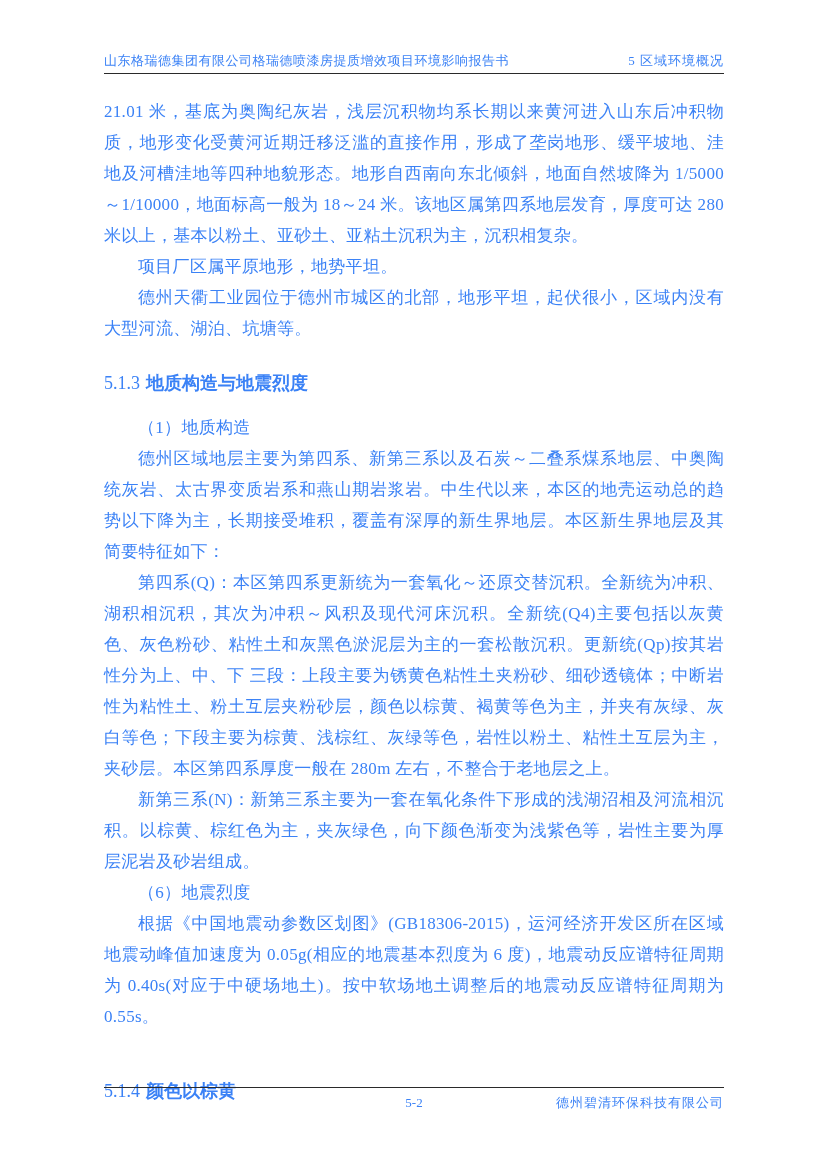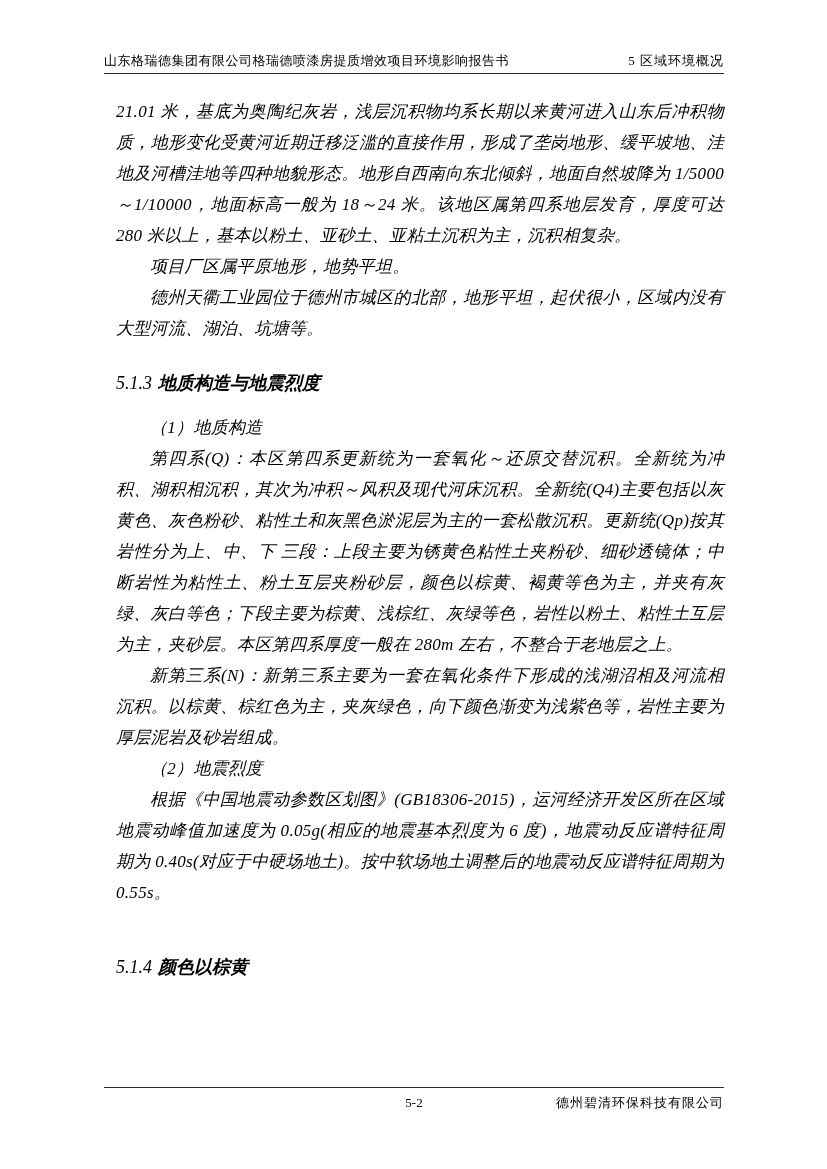--- a/index.html
+++ b/index.html
@@ -2,21 +2,21 @@
 <html><head>
 <meta charset="utf-8">
 <style>
   html, body { margin: 0; padding: 0; background: #ffffff; }
   .page {
     position: relative;
     width: 827px;
     height: 1169px;
     background: #ffffff;
     font-family: "Liberation Serif", "DejaVu Serif", serif;
-    color: #000000;
+    color: #3b82f6;
     overflow: hidden;
     box-sizing: border-box;
   }
   .page-header {
     position: absolute;
     left: 104px;
     right: 103px;
     top: 52px;
     display: flex;
     justify-content: space-between;
@@ -24,26 +24,25 @@
     border-bottom: 1.5px solid #2a2a2a;
     padding-bottom: 4px;
     font-size: 13px;
     line-height: 17px;
     white-space: nowrap;
   }
   .page-header .doc-title { font-weight: normal; letter-spacing: 0.5px; }
   .page-header .chapter { font-weight: normal; letter-spacing: 1px; }
   .content {
     position: absolute;
-    left: 116px;
+    left: 104px;
     right: 103px;
     top: 96px;
     font-size: 17px;
     text-align: justify;
-    font-style: italic;
   }
   .content p {
     margin: 0;
     line-height: 31px;
     letter-spacing: 0.3px;
   }
   .content p.indent { text-indent: 2em; }
   .section-heading {
     margin: 24px 0 13px 0;
     font-size: 18px;
@@ -93,23 +92,24 @@
   </div>
 
   <div class="content">
     <p>21.01 米，基底为奥陶纪灰岩，浅层沉积物均系长期以来黄河进入山东后冲积物质，地形变化受黄河近期迁移泛滥的直接作用，形成了垄岗地形、缓平坡地、洼地及河槽洼地等四种地貌形态。地形自西南向东北倾斜，地面自然坡降为 1/5000～1/10000，地面标高一般为 18～24 米。该地区属第四系地层发育，厚度可达 280 米以上，基本以粉土、亚砂土、亚粘土沉积为主，沉积相复杂。</p>
     <p class="indent">项目厂区属平原地形，地势平坦。</p>
     <p class="indent">德州天衢工业园位于德州市城区的北部，地形平坦，起伏很小，区域内没有大型河流、湖泊、坑塘等。</p>
 
     <h2 class="section-heading"><span class="sec-num">5.1.3</span><span>地质构造与地震烈度</span></h2>
 
     <p class="indent">（1）地质构造</p>
+    <p class="indent">德州区域地层主要为第四系、新第三系以及石炭～二叠系煤系地层、中奥陶统灰岩、太古界变质岩系和燕山期岩浆岩。中生代以来，本区的地壳运动总的趋势以下降为主，长期接受堆积，覆盖有深厚的新生界地层。本区新生界地层及其简要特征如下：</p>
     <p class="indent">第四系(Q)：本区第四系更新统为一套氧化～还原交替沉积。全新统为冲积、湖积相沉积，其次为冲积～风积及现代河床沉积。全新统(Q4)主要包括以灰黄色、灰色粉砂、粘性土和灰黑色淤泥层为主的一套松散沉积。更新统(Qp)按其岩性分为上、中、下 三段：上段主要为锈黄色粘性土夹粉砂、细砂透镜体；中断岩性为粘性土、粉土互层夹粉砂层，颜色以棕黄、褐黄等色为主，并夹有灰绿、灰白等色；下段主要为棕黄、浅棕红、灰绿等色，岩性以粉土、粘性土互层为主，夹砂层。本区第四系厚度一般在 280m 左右，不整合于老地层之上。</p>
     <p class="indent">新第三系(N)：新第三系主要为一套在氧化条件下形成的浅湖沼相及河流相沉积。以棕黄、棕红色为主，夹灰绿色，向下颜色渐变为浅紫色等，岩性主要为厚层泥岩及砂岩组成。</p>
-    <p class="indent">（2）地震烈度</p>
+    <p class="indent">（6）地震烈度</p>
     <p class="indent">根据《中国地震动参数区划图》(GB18306-2015)，运河经济开发区所在区域地震动峰值加速度为 0.05g(相应的地震基本烈度为 6 度)，地震动反应谱特征周期为 0.40s(对应于中硬场地土)。按中软场地土调整后的地震动反应谱特征周期为 0.55s。</p>
 
     <h2 class="section-heading spaced-before"><span class="sec-num">5.1.4</span><span>颜色以棕黄</span></h2>
   </div>
 
   <div class="page-footer">
     <span class="page-num">5-2</span>
     <span class="company">德州碧清环保科技有限公司</span>
   </div>
 

